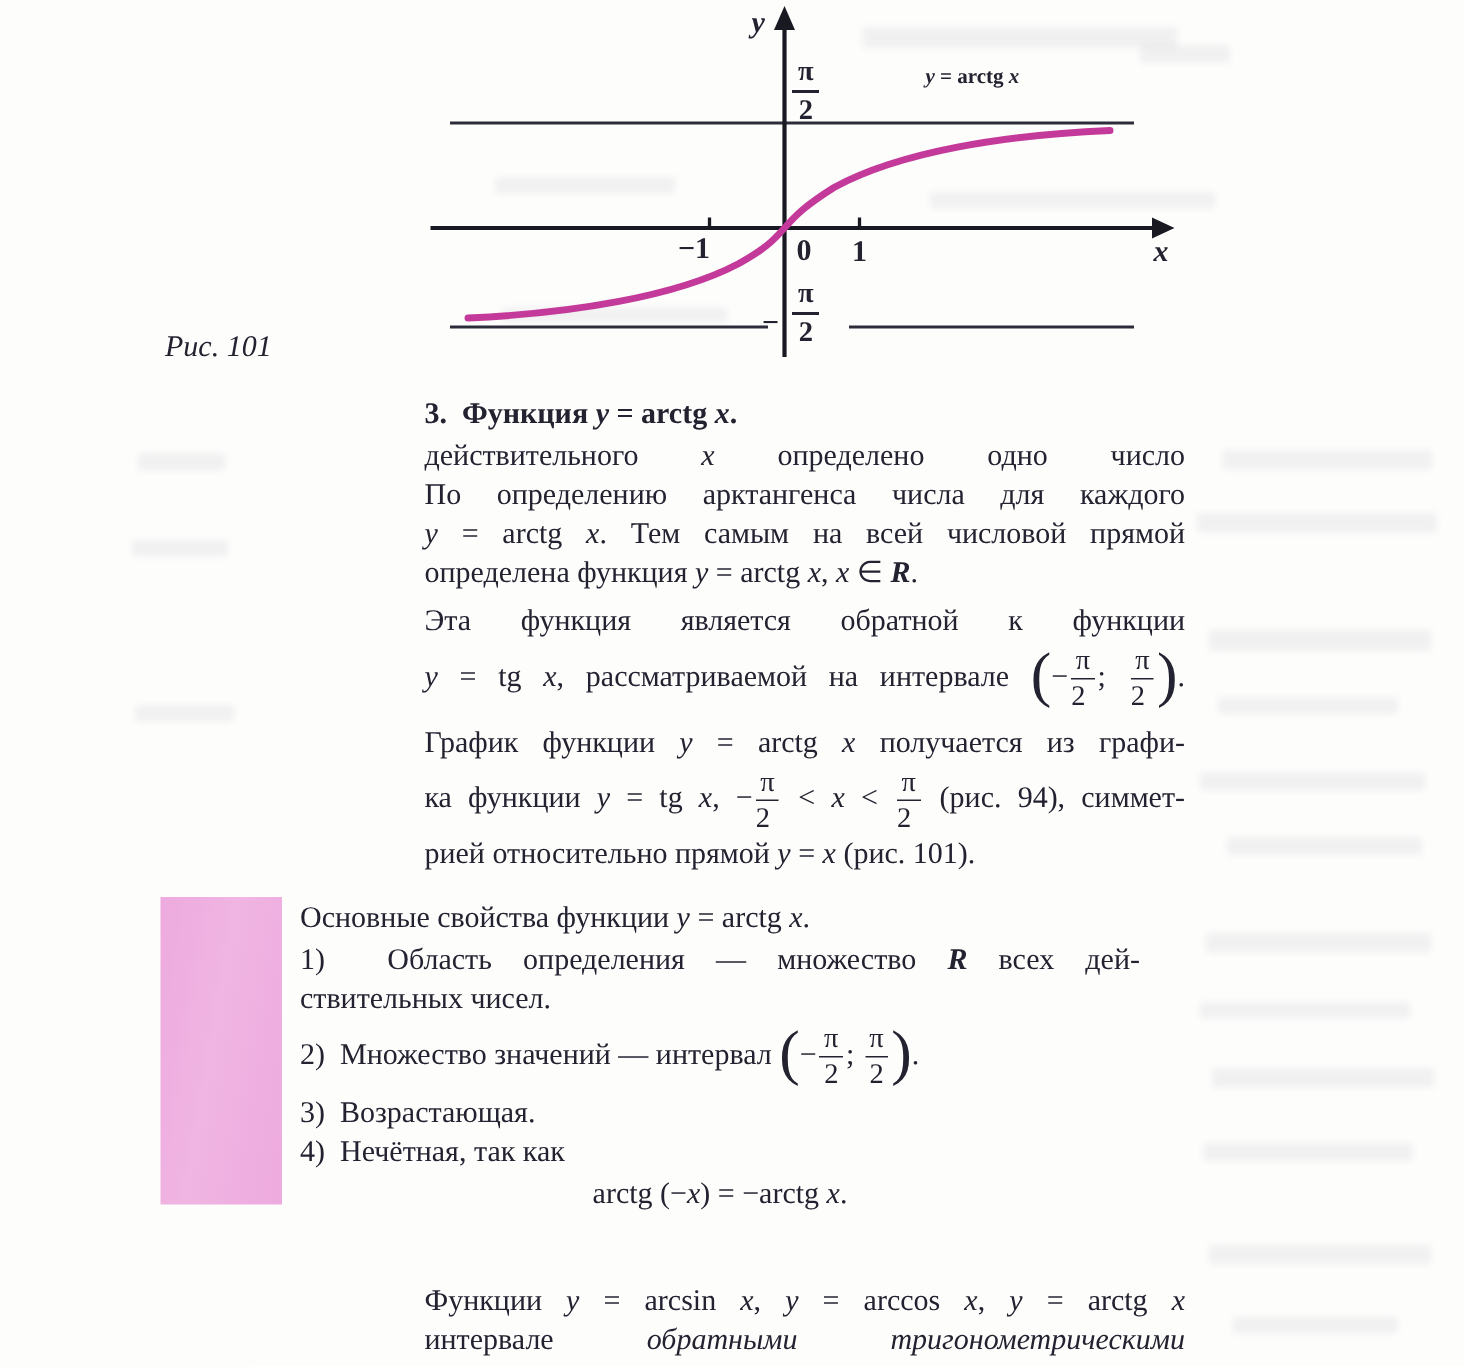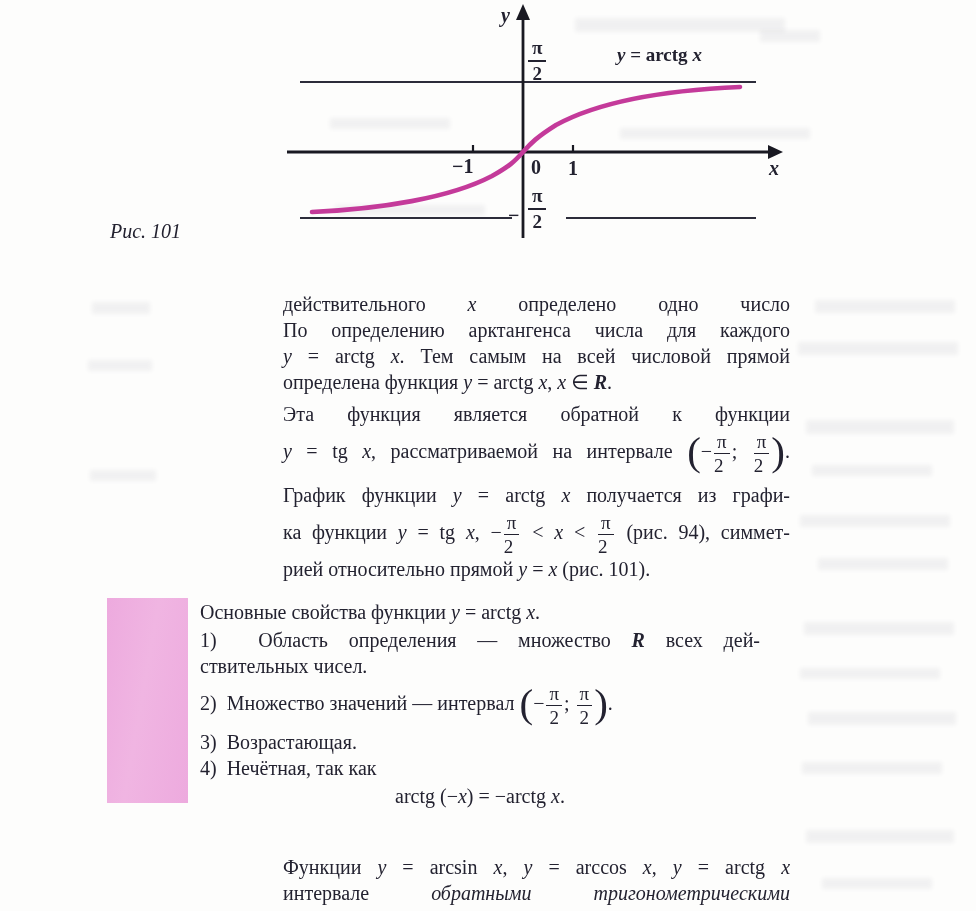--- a/index.html
+++ b/index.html
@@ -25,21 +25,21 @@
   .fr .d{display:block;border-top:1.7px solid currentColor;padding-top:2px;}
   
   .graph{position:absolute;left:280px;top:0;}
   .axis{stroke:var(--axis,#191922);stroke-width:2.8;fill:none;}
   .axishead{fill:var(--axis,#191922);stroke:none;}
   .asym{stroke:var(--asymptote,#2c2c3a);stroke-width:2.1;fill:none;}
   .tick{stroke:var(--axis,#191922);stroke-width:2.2;}
   .curve{stroke:var(--curve,#c43a9a);stroke-width:4.6;fill:none;stroke-linecap:round;}
   .glabel{position:absolute;font-size:20px;font-weight:bold;}
   .gi{font-style:italic;}
-  .curvelabel{position:absolute;font-size:19px;font-weight:bold;}
+  .curvelabel{position:absolute;font-size:14px;font-weight:bold;}
   .axis-frac{position:absolute;text-align:center;font-size:19px;font-weight:bold;line-height:1;}
   .axis-frac .n{display:block;padding:0 4px 3px;}
   .axis-frac .d{display:block;border-top:2px solid var(--ink,#232230);padding-top:2px;}
   .caption{position:absolute;left:110px;top:220px;font-size:20px;font-weight:normal;font-style:italic;}
   
   .band{position:absolute;left:107px;top:598px;width:81px;height:205px;
     background:linear-gradient(100deg,var(--band,#edaade) 0%,#f0b5e2 45%,var(--band,#edaade) 100%);}
   
   .sm{position:absolute;background:#5a5a6e;opacity:.07;filter:blur(2px);border-radius:2px;}
 </style>
@@ -94,20 +94,23 @@
   </div>
   <div class="glabel" style="left:508px;top:204px">−</div>
   <div class="axis-frac" style="left:528px;top:186px">
     <span class="n">π</span>
     <span class="d">2</span>
   </div>
 
   <div class="curvelabel" style="left:617px;top:44px"><span class="i">y</span><span> = arctg </span><span class="i">x</span></div>
   <div class="caption">Рис. 101</div>
 
+  <div class="block" style="top:263px">
+    <div class="line"><span class="b">3.&nbsp;&nbsp;Функция </span><span class="bi">y</span><span class="b"> = arctg </span><span class="bi">x</span><span class="b">.</span></div>
+  </div>
 
   <div class="block" style="top:291px">
     <div class="line j"><span>действительного </span><span class="i">x</span><span> определено одно число</span></div>
     <div class="line j"><span>По определению арктангенса числа для каждого</span></div>
     <div class="line j"><span class="i">y</span><span> = arctg </span><span class="i">x</span><span>. Тем самым на всей числовой прямой</span></div>
     <div class="line"><span>определена функция </span><span class="i">y</span><span> = arctg </span><span class="i">x</span><span>, </span><span class="i">x</span><span> ∈ </span><span class="bi">R</span><span>.</span></div>
   </div>
 
   <div class="block" style="top:401px">
     <div class="line j"><span>Эта функция является обратной к функции</span></div>

